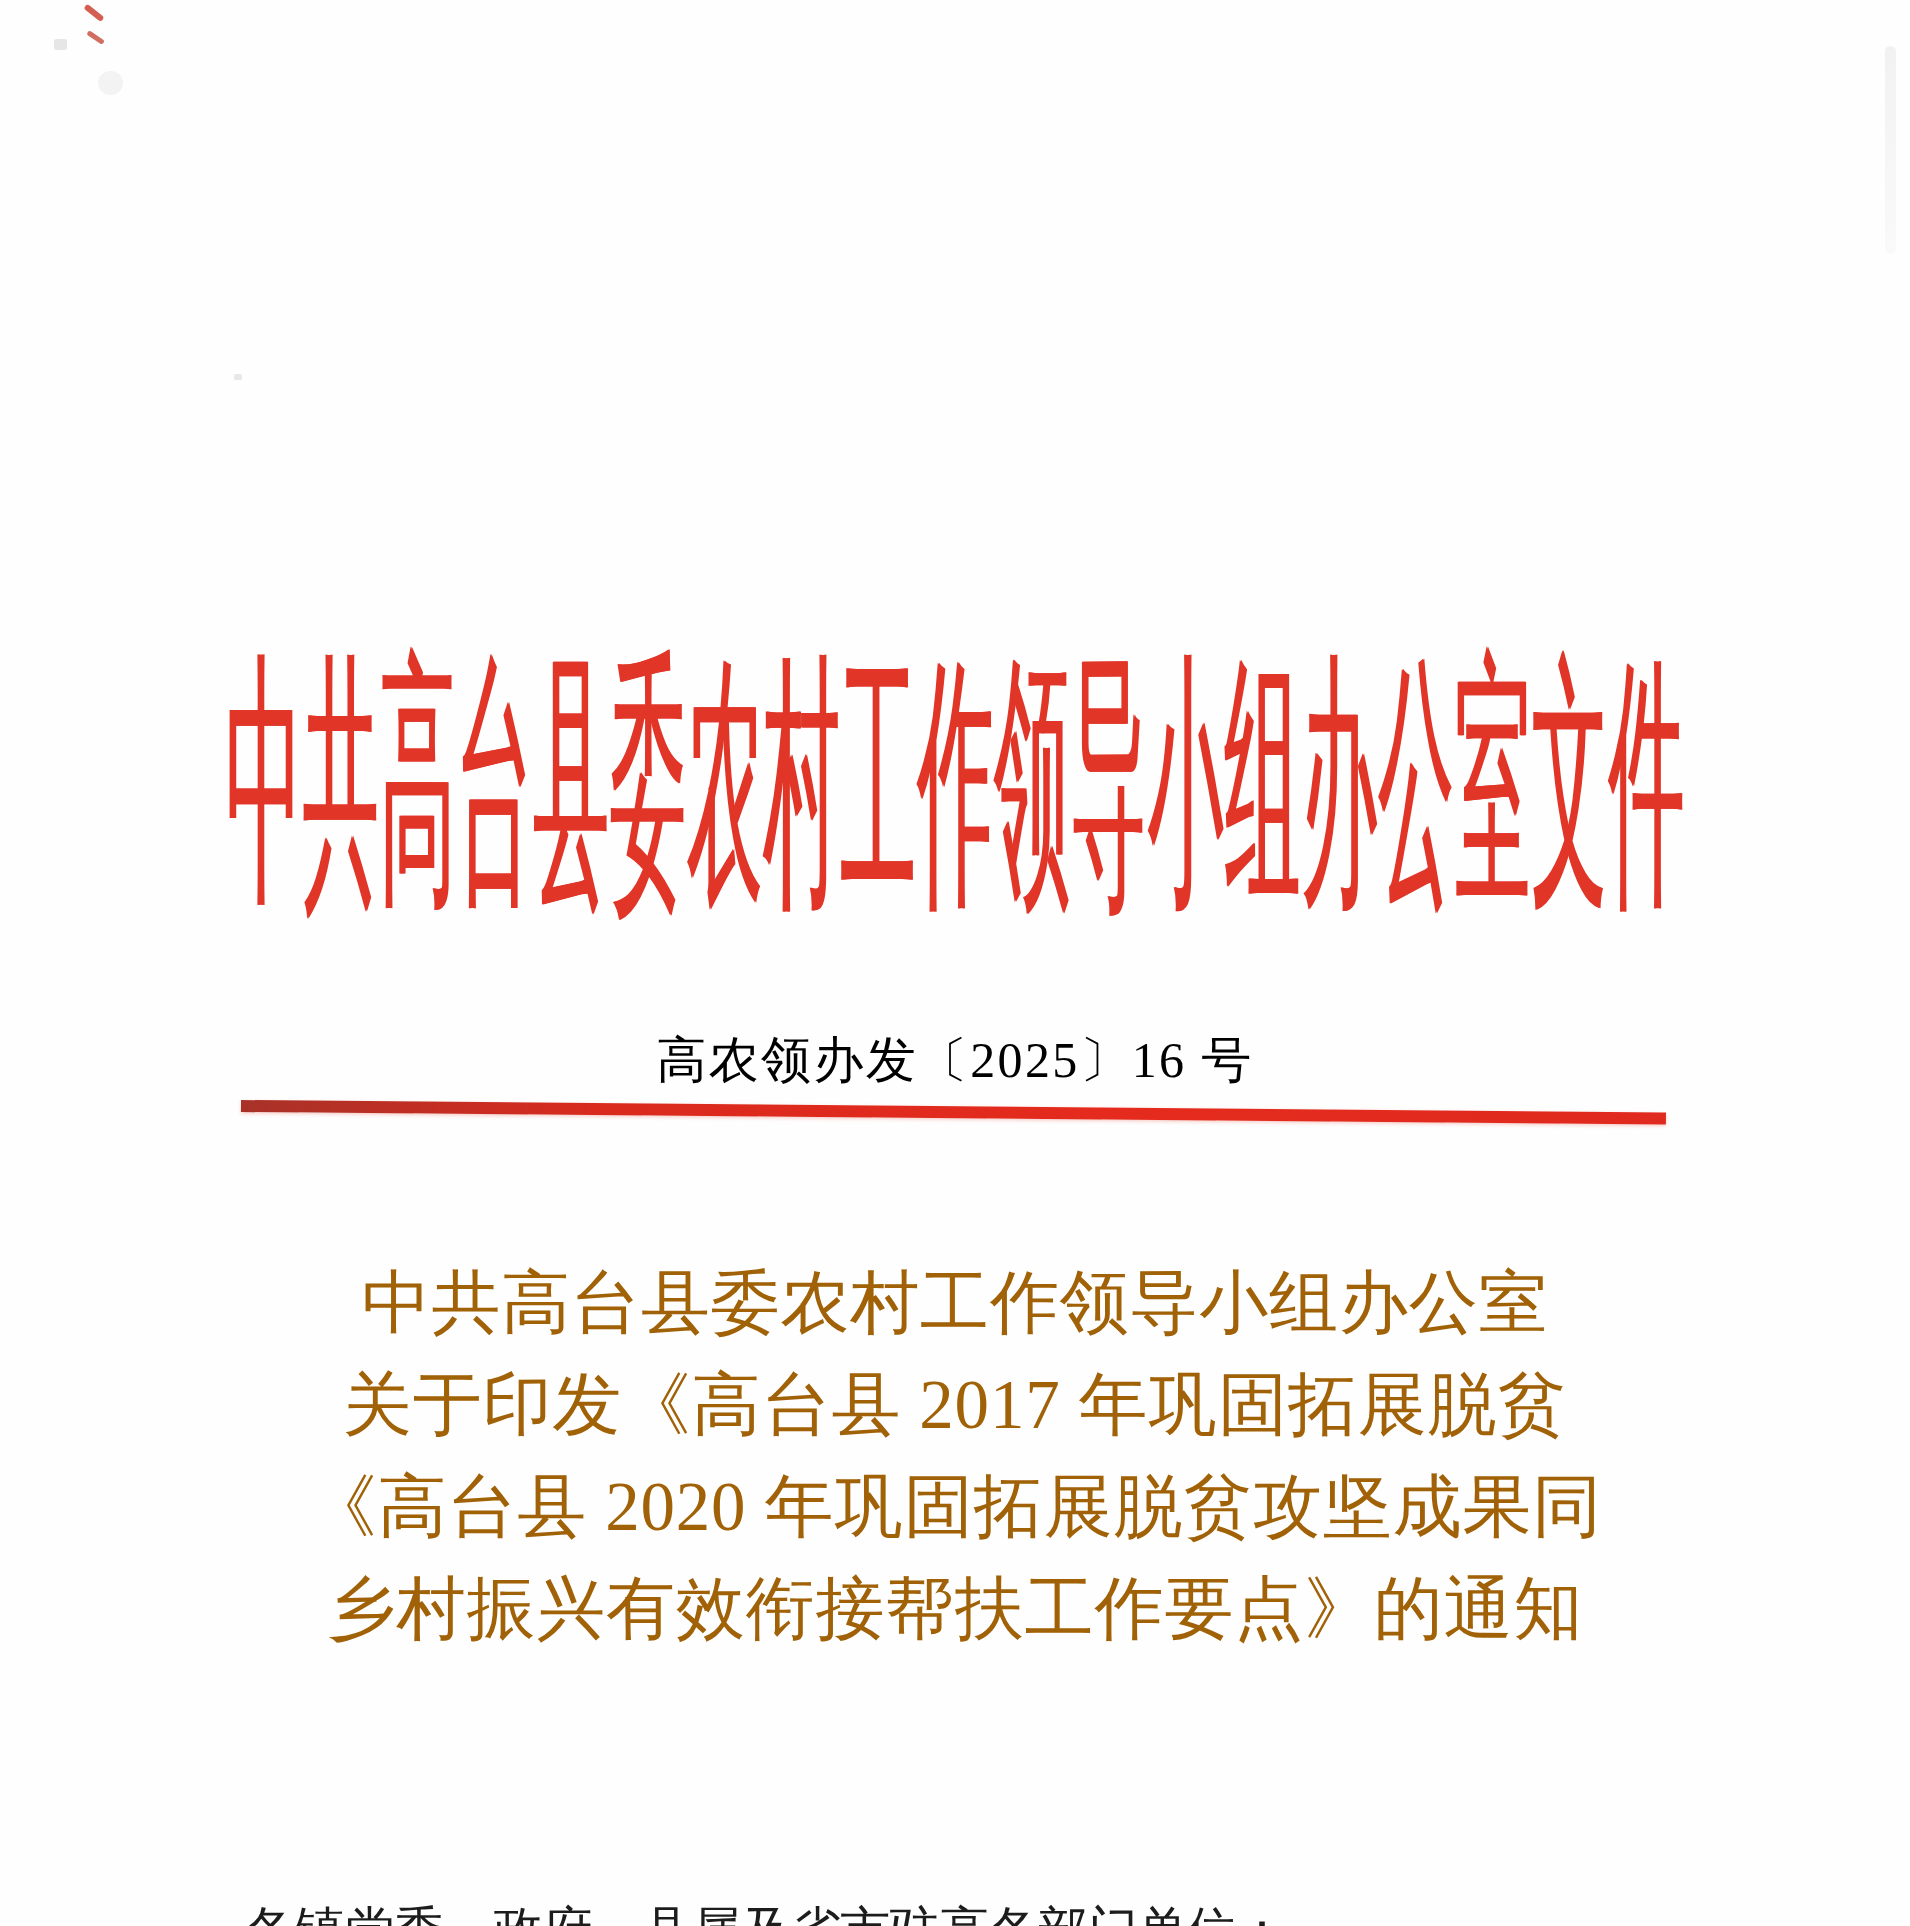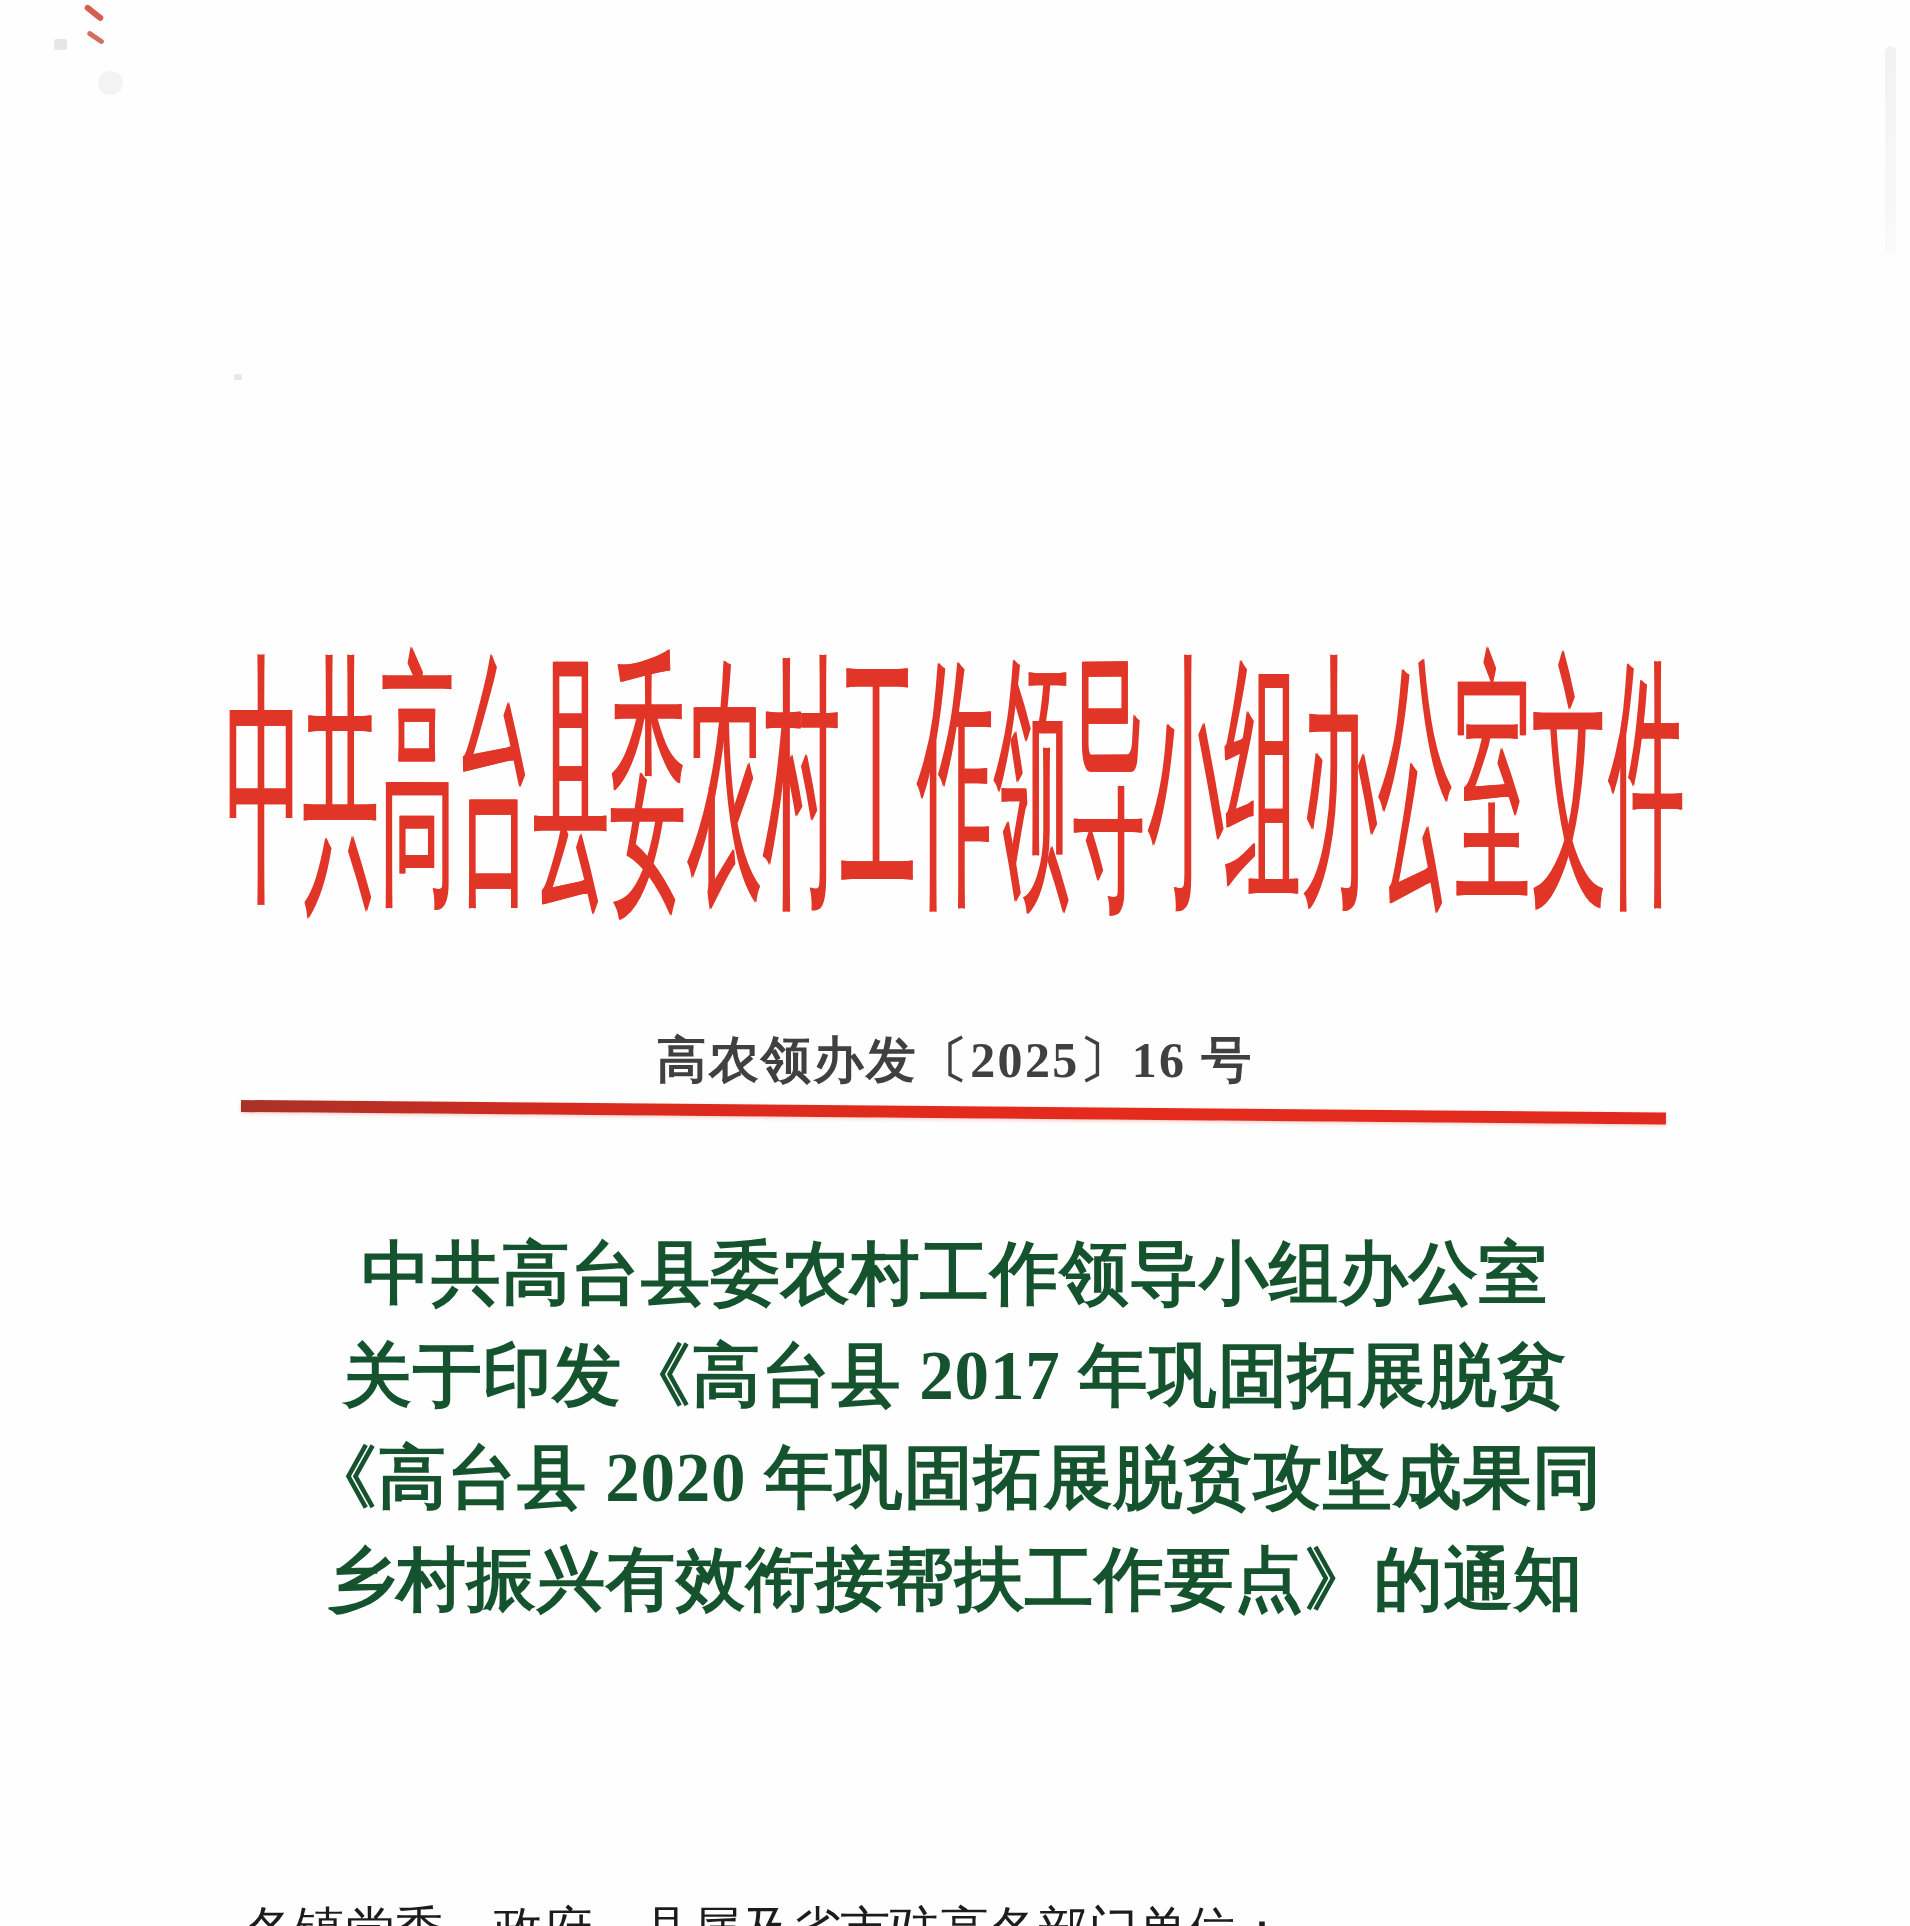--- a/index.html
+++ b/index.html
@@ -39,49 +39,48 @@
   
   .doc-number {
     position: absolute;
     top: 1029px;
     left: 0;
     width: 100%;
     height: 62px;
     line-height: 62px;
     text-align: center;
     font-size: 50px;
-    color: #404040;
+    color: #000000;
     letter-spacing: 2.3px;
     white-space: nowrap;
-    font-weight: bold;
   }
 
   
   .red-rule {
     position: absolute;
     top: 1100px;
     left: 241px;
     width: 1425px;
     height: 11.6px;
     background: linear-gradient(90deg, #a83228 0%, #d92a1e 25%, #e42b1d 60%, #e02a1f 100%);
     transform: rotate(0.5deg);
     transform-origin: left center;
     box-shadow: 0 1.5px 3.9px rgba(222, 60, 40, 0.25);
   }
 
   
   .title-block {
     position: absolute;
-    top: 1223px;
+    top: 1252px;
     left: 0;
     width: 100%;
     text-align: center;
     font-size: 69px;
-    font-weight: bold;
-    color: #14532d;
+    font-weight: normal;
+    color: #a16207;
     letter-spacing: 0.8px;
   }
   .title-block .t-line {
     height: 102px;
     line-height: 102px;
     white-space: nowrap;
   }
 
   
   .salutation {

